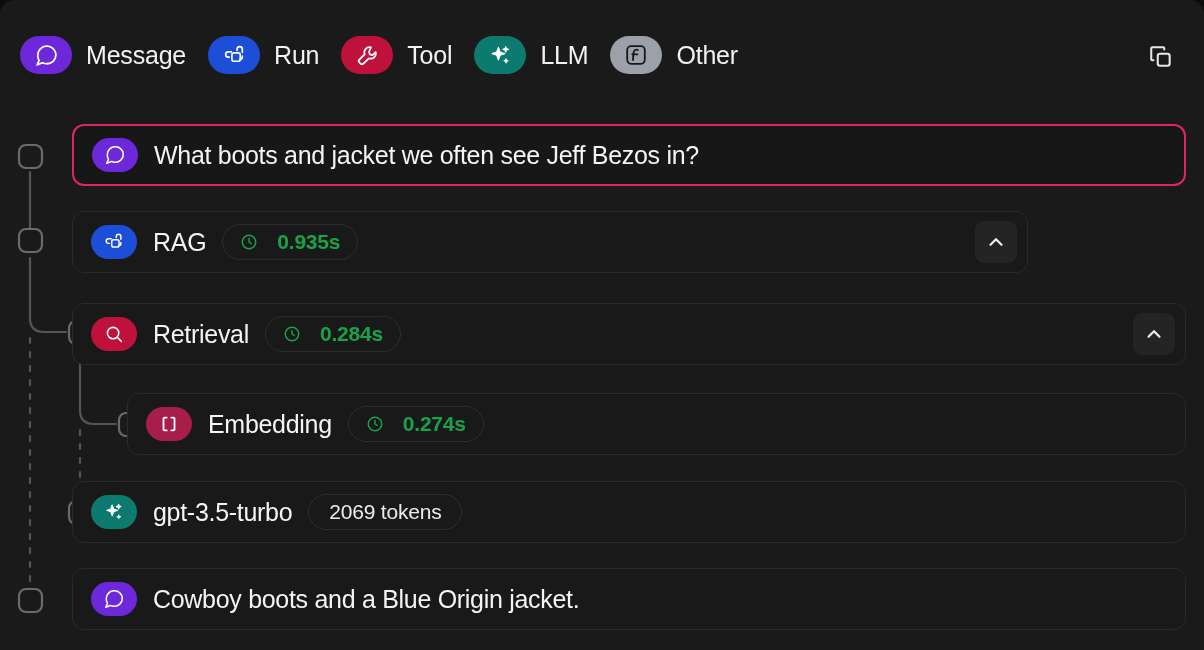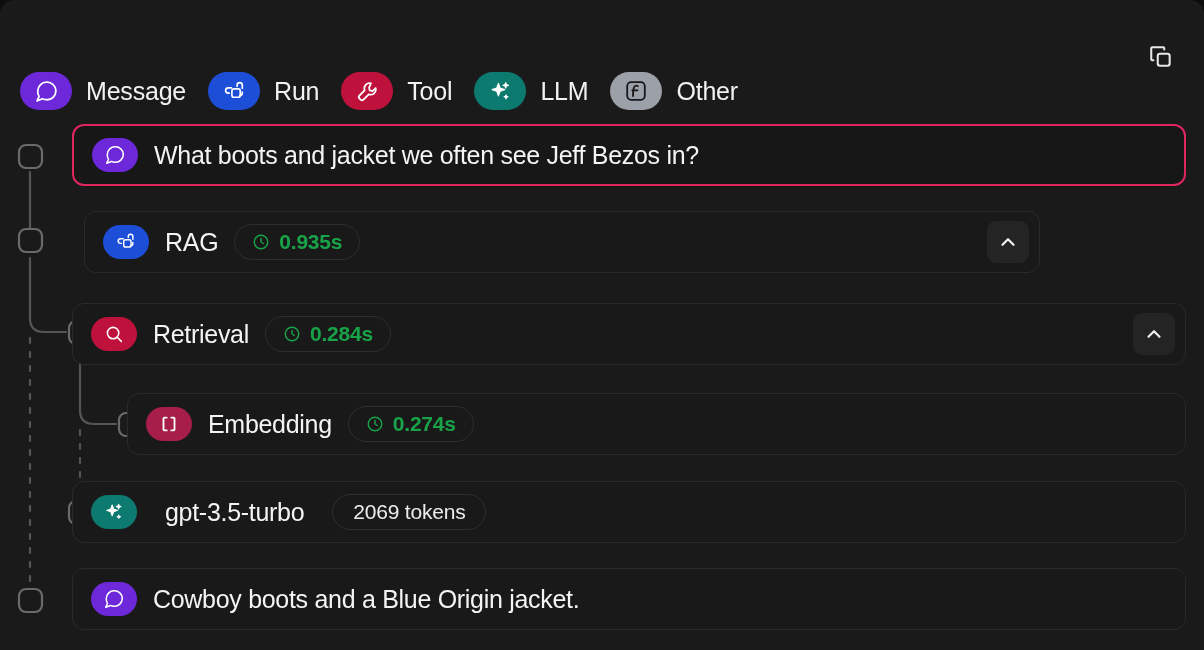--- a/index.html
+++ b/index.html
@@ -18,21 +18,21 @@
     overflow: hidden;
   }
 
   
   .legend {
     position: absolute;
     left: 0; top: 0;
     width: 1204px;
     height: 110px;
     display: flex;
-    align-items: flex-end;
+    align-items: center;
     padding-left: 20px;
     box-sizing: border-box;
   }
   .legend-item {
     display: flex;
     align-items: center;
     margin-right: 22px;
   }
   .pill {
     width: 52px;
@@ -116,21 +116,21 @@
     padding: 0 17px;
     border: 1px solid #2e2e2e;
     border-radius: 18px;
     margin-left: 16px;
     box-sizing: border-box;
     white-space: nowrap;
   }
   .badge-text {
     font-size: 21px;
     font-weight: bold;
-    margin-left: 9px;
+    margin-left: 19px;
     letter-spacing: -0.2px;
   }
   .badge-text.duration { color: #18a349; }
   .badge.tokens {
     padding: 8px 20px;
   }
   .badge.tokens .badge-text {
     color: #ececee;
     margin-left: 0;
     font-weight: normal;
@@ -238,21 +238,21 @@
 
   <div class="rows" id="rows">
       <div class="row selected" style="left: 72px; top: 6px; width: 1114px;">
         <span class="row-icon" style="background:#6d28d9">
           <svg width="22" height="22" viewBox="0 0 24 24" fill="none" stroke="#ffffff" stroke-width="1.7" stroke-linecap="round" stroke-linejoin="round">
             <path d="M21 11.5a8.4 8.4 0 0 1-9 8.4 9 9 0 0 1-3.9-.9L3 21l1.9-4.3A8.4 8.4 0 0 1 3.6 11.5 8.4 8.4 0 0 1 12 3.1h.5A8.4 8.4 0 0 1 21 11v.5z"></path>
           </svg>
         </span>
         <span class="row-title">What boots and jacket we often see Jeff Bezos in?</span>
       </div>
-      <div class="row" style="left: 84px; top: 93px; width: 956px;">
+      <div class="row" style="left: 72px; top: 93px; width: 956px;">
         <span class="row-icon" style="background:#1d4ed8">
           <svg width="22" height="22" viewBox="0 0 24 24" fill="none" stroke="#ffffff" stroke-width="1.6" stroke-linecap="round" stroke-linejoin="round">
         <rect x="9.5" y="9.5" width="8" height="8" rx="2"></rect>
         <path d="M7 13.5H6a2.5 2.5 0 0 1 0-5h3"></path>
         <path d="M14.5 7V6a2.5 2.5 0 0 1 5 0v3"></path>
         <path d="M19.5 12.5v1a2.5 2.5 0 0 1-2.5 2.5"></path>
         </svg>
         </span>
         <span class="row-title">RAG</span>
         <span class="badge">
@@ -308,21 +308,21 @@
         <span class="badge">
           <span style="display:flex">
             <svg width="18" height="18" viewBox="0 0 24 24" fill="none" stroke="#18a349" stroke-width="1.9" stroke-linecap="round" stroke-linejoin="round">
         <circle cx="12" cy="12" r="9"></circle>
               <path d="M12 7.2V12l3.1 2"></path>
             </svg>
           </span>
           <span class="badge-text duration">0.274s</span>
         </span>
       </div>
-      <div class="row" style="left: 72px; top: 363px; width: 1114px; gap: 12px;">
+      <div class="row" style="left: 72px; top: 363px; width: 1114px;">
         <span class="row-icon" style="background:#0d7a6f">
           <svg width="22" height="22" viewBox="0 0 24 24" fill="#ffffff" stroke="#ffffff" stroke-width="1.1" stroke-linejoin="round">
         <path d="M10 4.2 11.6 8.6 16 10.2 11.6 11.8 10 16.2 8.4 11.8 4 10.2 8.4 8.6z"></path>
         <path d="M17 3.5l.7 1.9 1.9.7-1.9.7-.7 1.9-.7-1.9L14.4 6.1l1.9-.7z"></path>
         <path d="M17.3 15.2l.5 1.4 1.4.5-1.4.5-.5 1.4-.5-1.4-1.4-.5 1.4-.5z"></path>
         </svg>
         </span>
         <span class="row-title">gpt-3.5-turbo</span>
         <span class="badge tokens">
           <span class="badge-text">2069 tokens</span>

